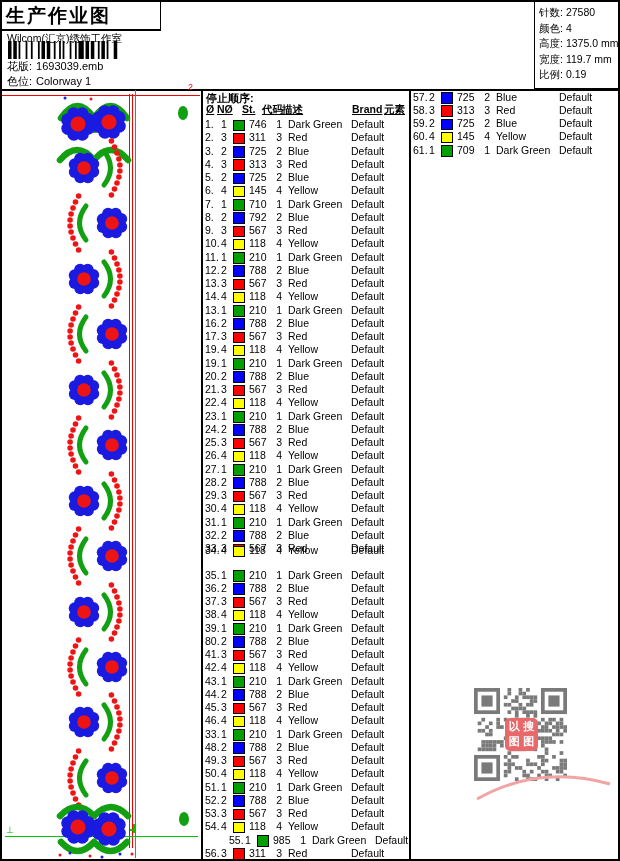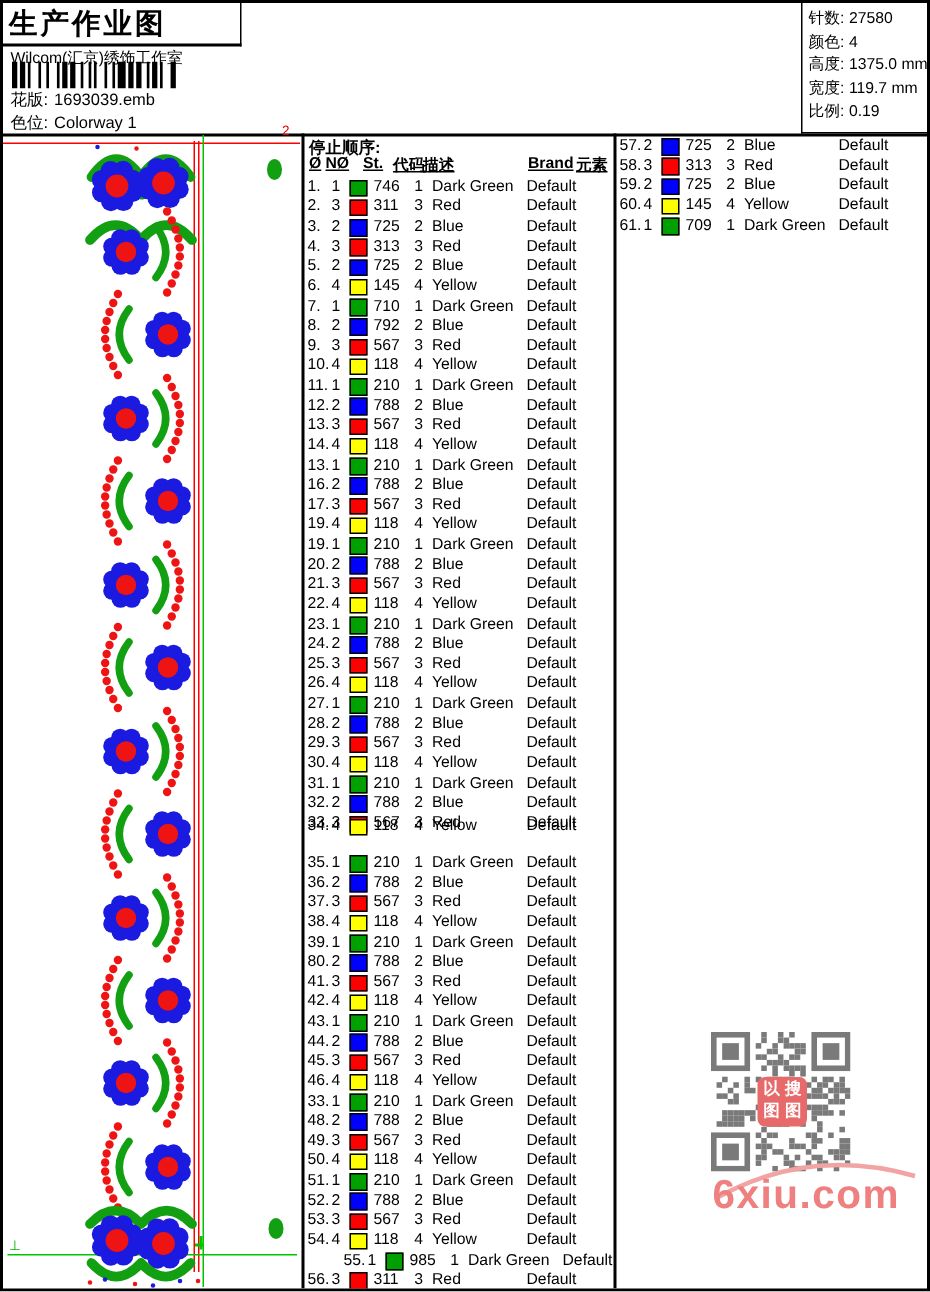--- a/index.html
+++ b/index.html
@@ -655,21 +655,20 @@
     </svg>
   <div class="seal" id="seal">
       <span>以</span>
       <span>搜</span>
       <span>图</span>
       <span>图</span>
     </div>
   <svg class="abs" style="left:465px;top:752px;" width="150" height="55" viewBox="0 0 150 55">
     <path d="M 10 45 Q 72 10 143 30" stroke="#f2a4a4" stroke-width="3" fill="none"></path>
   </svg>
-  <div class="site">6xiu.com</div>
 
 <div class="trow" style="left: 200px; top: 116px;">
       <span class="c-idx">1.</span>
       <span class="c-n">1</span>
       <span class="c-sw" style="background: rgb(0, 160, 0);"></span>
       <span class="c-st">746</span>
       <span class="c-code">1</span>
       <span class="c-desc">Dark Green</span>
       <span class="c-brand">Default</span>
     </div>

